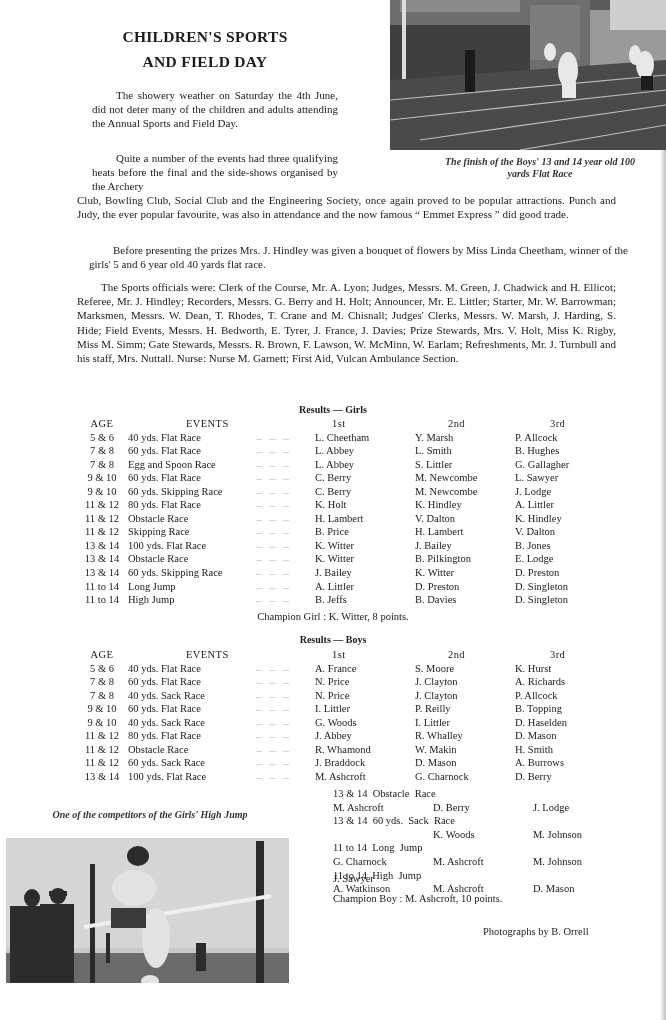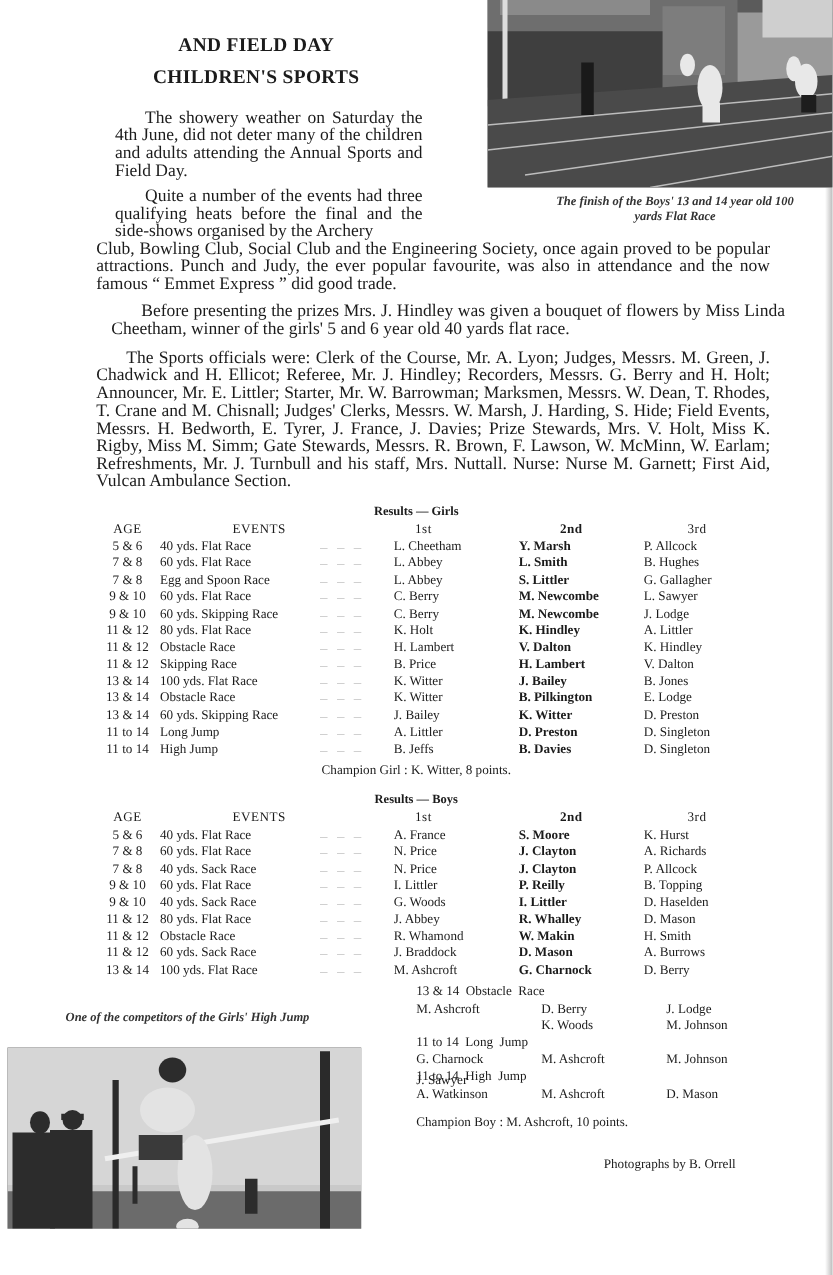--- a/index.html
+++ b/index.html
@@ -2,53 +2,53 @@
 <html><head>
 <meta charset="utf-8">
 <style>
   html,body{margin:0;padding:0;}
   body{width:666px;height:1020px;background:#fff;position:relative;overflow:hidden;
     font-family:"Liberation Serif","DejaVu Serif",serif;color:#1b1b1b;}
   .edge{position:absolute;right:0;top:150px;width:6px;height:870px;
     background:linear-gradient(to right,#fff,#d8d8d8 60%,#bcbcbc);}
   .title{position:absolute;left:90px;top:24px;width:230px;text-align:center;
     font-weight:bold;font-size:15.5px;line-height:25px;letter-spacing:0.3px;}
-  .para{position:absolute;font-size:14px;line-height:14.2px;text-align:justify;}
+  .para{position:absolute;font-size:11px;line-height:14.2px;text-align:justify;}
   .indent{text-indent:24px;}
   .photo{position:absolute;background:#6a6a6a;overflow:hidden;}
   .caption{position:absolute;font-style:italic;font-size:10px;line-height:11.5px;text-align:center;font-weight:bold;color:#333;}
   .sec-head{position:absolute;left:0;width:666px;text-align:center;font-weight:bold;font-size:10px;}
   .tbl{position:absolute;left:78px;font-size:10.5px;}
   .row{position:relative;height:13.55px;white-space:nowrap;}
   .row span{position:absolute;top:0;}
   .c-age{left:0;width:48px;text-align:center;}
   .c-ev{left:50px;}
   .c-1{left:237px;}
-  .c-2{left:337px;font-weight:bold;}
+  .c-2{left:337px;}
   .c-3{left:437px;}
   .hdr span{letter-spacing:0.4px;}
   .hdr .c-ev{left:108px;}
   .hdr .c-1{left:254px;}
   .hdr .c-2{left:370px;}
   .hdr .c-3{left:472px;}
   .dots{position:absolute;top:0;color:#888;letter-spacing:3px;}
   .extra{position:absolute;left:333px;font-size:10.5px;}
   .extra .ln{height:13.6px;position:relative;white-space:nowrap;}
   .extra .ln span{position:absolute;top:0;}
   .champ{position:absolute;font-size:10.5px;}
   .credit{position:absolute;left:483px;top:926px;font-size:10.5px;}
 </style>
 </head>
 <body>
 
 <div class="edge"></div>
 
 <div class="title">
+  <div>CHILDREN'S SPORTS</div>
   <div>AND FIELD DAY</div>
-  <div>CHILDREN'S SPORTS</div>
 </div>
 
 <div class="para indent" style="left:92px;top:88px;width:246px;">The showery weather on Saturday the 4th June, did not deter many of the children and adults attending the Annual Sports and Field Day.</div>
 <div class="para indent" style="left:92px;top:151px;width:246px;">Quite a number of the events had three qualifying heats before the final and the side-shows organised by the Archery</div>
 <div class="para" style="left:77px;top:193px;width:539px;">Club, Bowling Club, Social Club and the Engineering Society, once again proved to be popular attractions. Punch and Judy, the ever popular favourite, was also in attendance and the now famous “ Emmet Express ” did good trade.</div>
 <div class="para indent" style="left:77px;top:243px;width:539px;margin-left:12px;">Before presenting the prizes Mrs. J. Hindley was given a bouquet of flowers by Miss Linda Cheetham, winner of the girls' 5 and 6 year old 40 yards flat race.</div>
 <div class="para indent" style="left:77px;top:280px;width:539px;">The Sports officials were: Clerk of the Course, Mr. A. Lyon; Judges, Messrs. M. Green, J. Chadwick and H. Ellicot; Referee, Mr. J. Hindley; Recorders, Messrs. G. Berry and H. Holt; Announcer, Mr. E. Littler; Starter, Mr. W. Barrowman; Marksmen, Messrs. W. Dean, T. Rhodes, T. Crane and M. Chisnall; Judges' Clerks, Messrs. W. Marsh, J. Harding, S. Hide; Field Events, Messrs. H. Bedworth, E. Tyrer, J. France, J. Davies; Prize Stewards, Mrs. V. Holt, Miss K. Rigby, Miss M. Simm; Gate Stewards, Messrs. R. Brown, F. Lawson, W. McMinn, W. Earlam; Refreshments, Mr. J. Turnbull and his staff, Mrs. Nuttall.  Nurse: Nurse M. Garnett; First Aid, Vulcan Ambulance Section.</div>
 
 <div class="photo" style="left:390px;top:0;width:276px;height:150px;">
   <svg width="276" height="150" viewBox="0 0 276 150">
@@ -286,20 +286,23 @@
 <div class="extra" style="top:788px;width:290px;" id="boys-extra">
     <div class="ln">
       <span style="left: 0px; white-space: pre;">13 &amp; 14  Obstacle  Race</span>
     </div>
     <div class="ln">
       <span style="left: 0px;">M. Ashcroft</span>
       <span style="left: 100px;">D. Berry</span>
       <span style="left: 200px;">J. Lodge</span>
     </div>
     <div class="ln">
+      <span style="left: 0px; white-space: pre;">13 &amp; 14  60 yds.  Sack  Race</span>
+    </div>
+    <div class="ln">
       <span style="left: 0px; margin-top: 44px;">J. Sawyer</span>
       <span style="left: 100px;">K. Woods</span>
       <span style="left: 200px;">M. Johnson</span>
     </div>
     <div class="ln">
       <span style="left: 0px; white-space: pre;">11 to 14  Long  Jump</span>
     </div>
     <div class="ln">
       <span style="left: 0px;">G. Charnock</span>
       <span style="left: 100px;">M. Ashcroft</span>

